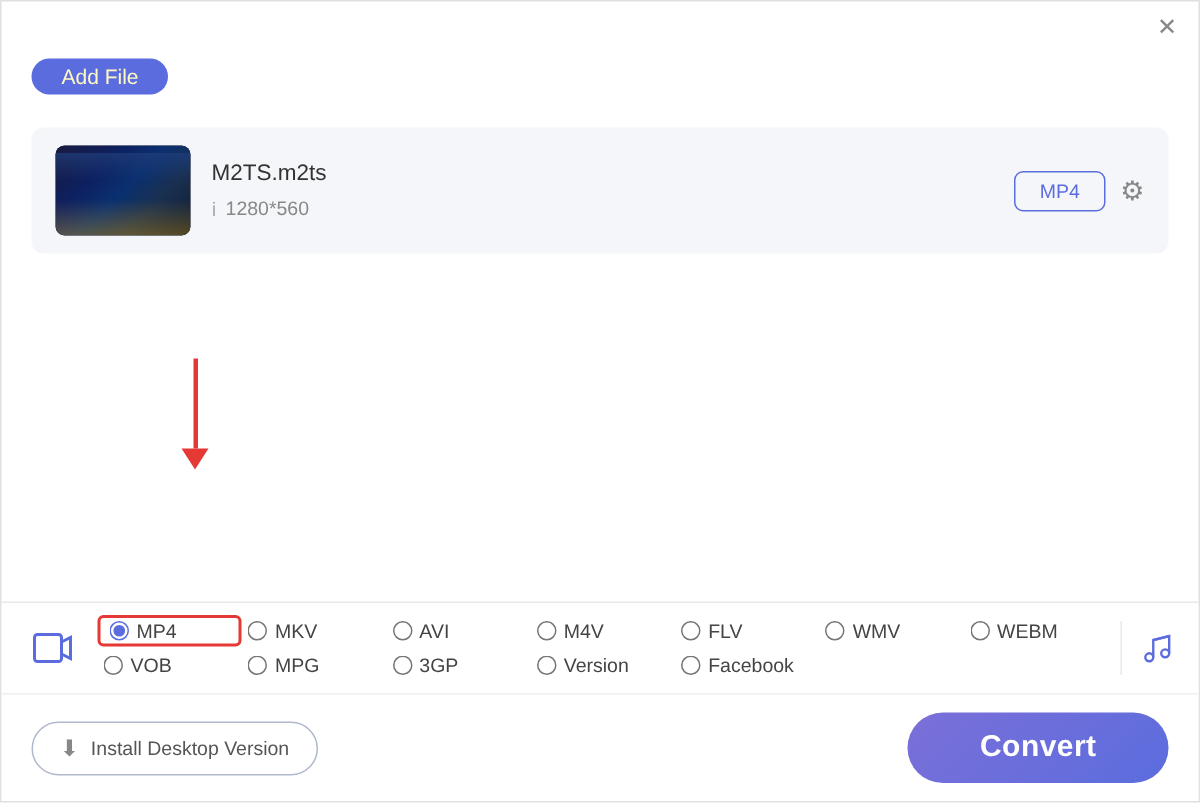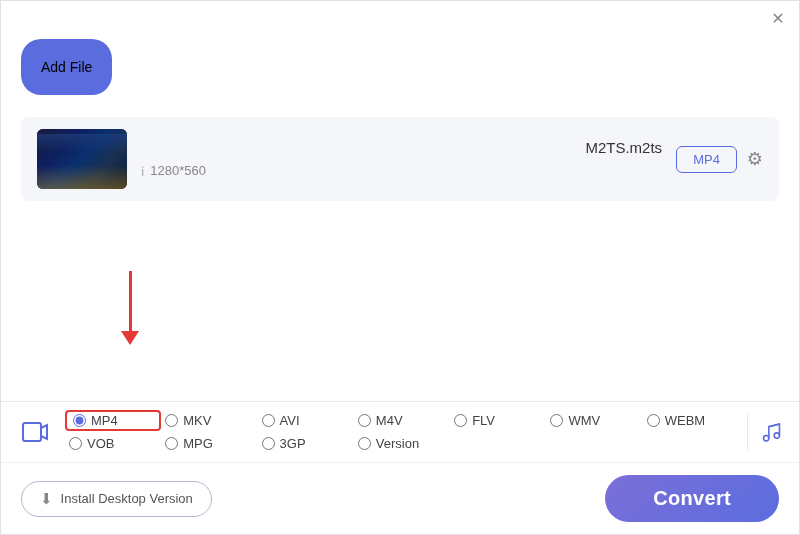--- a/index.html
+++ b/index.html
@@ -29,24 +29,24 @@
       align-items: center;
       justify-content: center;
     }
 
     
     .top-section {
       padding: 8px 20px 12px;
     }
     .add-file-btn {
       background: #5b6dde;
-      color: #000000;
+      color: #fef9c3;
       border: none;
       border-radius: 20px;
-      padding: 20px 20px;
+      padding: 4px 20px;
       font-size: 14px;
       cursor: pointer;
       font-weight: 500;
     }
 
     
     .file-item {
       margin: 10px 20px;
       background: #f5f6fa;
       border-radius: 8px;
@@ -83,21 +83,20 @@
     }
     .thumbnail-inner::after {
       content: '';
       position: absolute;
       top: 5px; left: 0; right: 0;
       height: 30%;
       background: linear-gradient(to bottom, rgba(30,60,120,0.8), transparent);
     }
     .file-info {
       flex: 1;
-      text-align: right;
     }
     .file-name {
       font-size: 15px;
       font-weight: 500;
       color: #333;
       margin-bottom: 6px;
     }
     .file-meta {
       display: flex;
       align-items: center;
@@ -347,20 +346,24 @@
         <input type="radio" name="format" id="mpg" style="">
         <span>MPG</span>
       </div>
       <div class="format-option">
         <input type="radio" name="format" id="3gp" style="">
         <span>3GP</span>
       </div>
       <div class="format-option">
         <input type="radio" name="format" id="youtube" style="">
         <span>Version</span>
+      </div>
+      <div class="format-option">
+        <input type="radio" name="format" id="facebook" style="">
+        <span>Facebook</span>
       </div>
     </div>
 
     <div class="music-icon">
       <svg width="26" height="26" viewBox="0 0 26 26" fill="none">
         <path d="M10 20 C10 21.66 8.66 23 7 23 C5.34 23 4 21.66 4 20 C4 18.34 5.34 17 7 17 C8.66 17 10 18.34 10 20Z" stroke="#5b6dde" stroke-width="1.8" fill="none"></path>
         <path d="M10 20 L10 7 L22 4 L22 17" stroke="#5b6dde" stroke-width="1.8" fill="none"></path>
         <path d="M16 17 C16 18.66 14.66 20 13 20 C11.34 20 10 18.66 10 17" stroke="none"></path>
         <path d="M22 17 C22 18.66 20.66 20 19 20 C17.34 20 16 18.66 16 17 C16 15.34 17.34 14 19 14 C20.66 14 22 15.34 22 17Z" stroke="#5b6dde" stroke-width="1.8" fill="none"></path>
         <line x1="10" y1="7" x2="22" y2="4" stroke="#5b6dde" stroke-width="1.8"></line>

